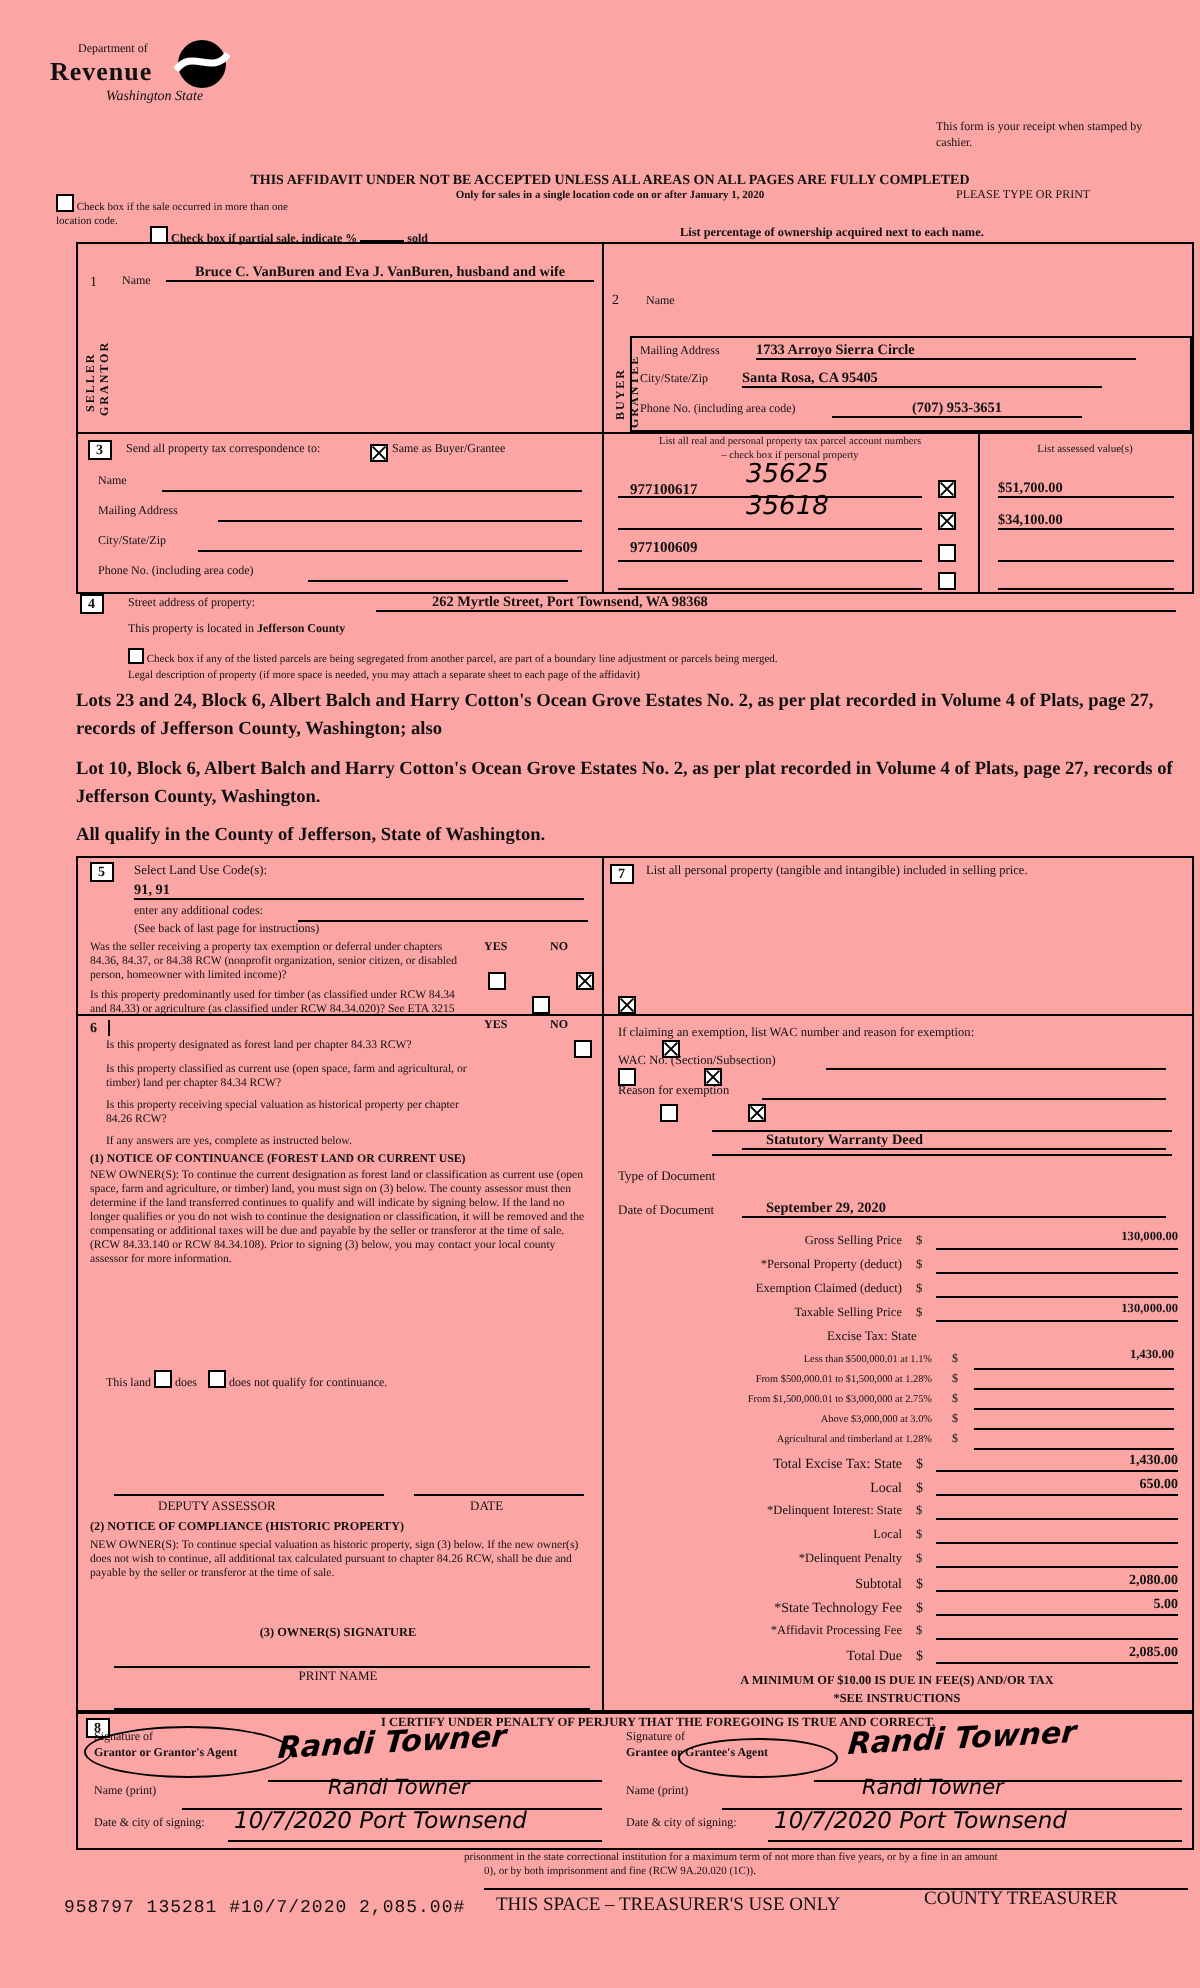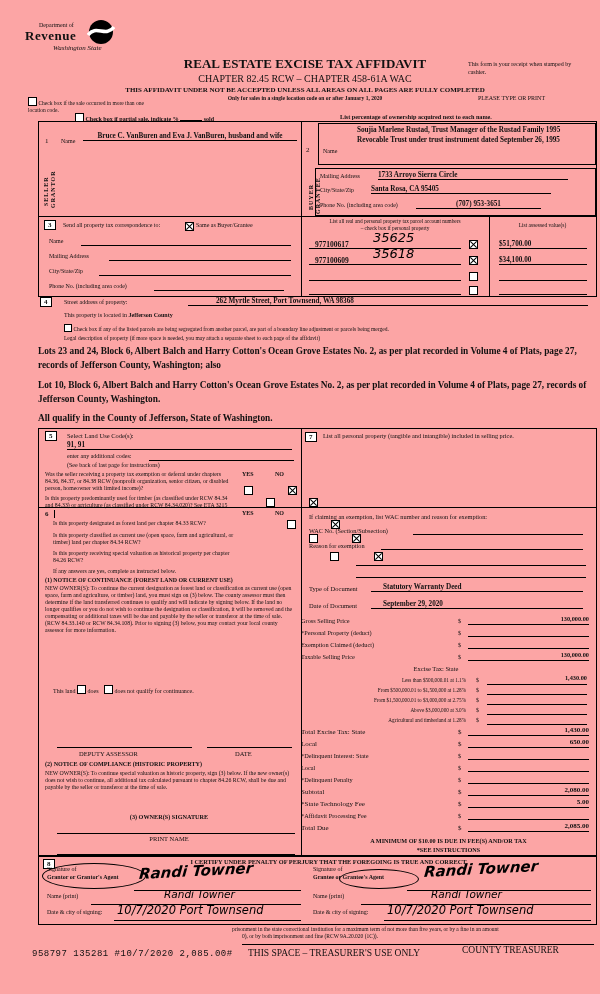--- a/index.html
+++ b/index.html
@@ -18,21 +18,21 @@
   .vline{position:absolute;border-left:1px solid #000;width:0;}
   .box{position:absolute;border:1px solid #000;}
   .numbox{display:inline-block;border:1px solid #000;padding:0 3px;font-weight:bold;font-size:7px;background:#fff;}
   .vtext{position:absolute;transform:rotate(-90deg);transform-origin:left top;white-space:nowrap;
          font-size:6px;font-weight:bold;letter-spacing:1px;}
   .hand{font-family:"DejaVu Sans",sans-serif;font-style:italic;white-space:nowrap;color:#000;}
   .sig{font-size:15px;transform:rotate(-3deg) skewX(-8deg);font-weight:bold;}
   .oval{position:absolute;border:1.5px solid #000;border-radius:50%;}
   
   .mrow{position:absolute;left:0;width:295px;height:11px;font-size:6.3px;}
-  .mlab{position:absolute;left:0;width:150px;top:0;}
+  .mlab{position:absolute;left:0;width:150px;text-align:right;top:0;}
   .mdollar{position:absolute;left:157px;top:0;}
   .mline{position:absolute;left:167px;right:7px;border-bottom:1px solid #000;text-align:right;top:-2px;height:9px;}
   .trow{position:absolute;left:0;width:295px;height:10px;font-size:5.2px;}
   .tlab{position:absolute;left:0;width:165px;text-align:right;top:1px;}
   .tdollar{position:absolute;left:175px;top:1px;font-size:6px;}
   .tline{position:absolute;left:186px;right:9px;border-bottom:1px solid #000;text-align:right;top:-2px;height:10px;font-size:6.3px;}
   .q{line-height:1.25;}
   .mono{font-family:"Liberation Mono",monospace;}
   .fldlab{font-size:6px;}
   .legal{font-weight:bold;font-size:9.3px;line-height:1.5;}
@@ -47,22 +47,20 @@
       <div style="font-size:6px;margin-left:14px;">Department of</div>
       <div class="b" style="font-size:13px;letter-spacing:.5px;">Revenue</div>
       <div style="font-size:7px;font-style:italic;margin-left:28px;">Washington State</div>
       <svg width="28" height="28" viewBox="0 0 28 28" style="position:absolute;left:62px;top:-4px;">
         <circle cx="14" cy="14" r="12" fill="#000"></circle>
         <path d="M1 17 C9 6 19 20 27 9" stroke="#fff" stroke-width="3.5" fill="none"></path>
       </svg>
     </div>
   </div>
 
-  <div class="abs b ctr" style="left:130px;top:56px;width:350px;font-size:13px;">REAL ESTATE EXCISE TAX AFFIDAVIT</div>
-  <div class="abs ctr" style="left:130px;top:73px;width:350px;font-size:10px;">CHAPTER 82.45 RCW – CHAPTER 458-61A WAC</div>
   <div class="abs b ctr" style="left:50px;top:86px;width:510px;font-size:7px;">THIS AFFIDAVIT UNDER NOT BE ACCEPTED UNLESS ALL AREAS ON ALL PAGES ARE FULLY COMPLETED</div>
   <div class="abs b ctr" style="left:130px;top:95px;width:350px;font-size:5.5px;">Only for sales in a single location code on or after January 1, 2020</div>
 
   <div class="abs" style="left:468px;top:61px;width:112px;font-size:6px;line-height:1.3;">This form is your receipt when stamped by cashier.</div>
   <div class="abs" style="left:478px;top:95px;font-size:6px;">PLEASE TYPE OR PRINT</div>
 
   <div class="abs" style="left:28px;top:97px;width:130px;font-size:5.5px;line-height:1.3;">
     <span class="cb"></span>
     <span>Check box if the sale occurred in more than one location code.</span>
   </div>
@@ -85,23 +83,20 @@
       <span class="vtext" style="left:11px;top:86px;">GRANTOR</span>
       <span class="abs fldlab" style="left:22px;top:16px;">Name</span>
       <span class="abs ul b ctr" style="left:44px;top:10px;width:214px;font-size:7.2px;">Bruce C. VanBuren and Eva J. VanBuren, husband and wife</span>
     </div>
 
     <div class="abs" style="left:262px;top:0;width:295px;height:94px;">
       <span class="abs" style="left:5px;top:24px;">2</span>
       <span class="vtext" style="left:7px;top:88px;">BUYER</span>
       <span class="vtext" style="left:14px;top:92px;">GRANTEE</span>
       <span class="abs fldlab" style="left:22px;top:26px;">Name</span>
-      <div class="box" style="left:17px;top:1px;width:276px;height:40px;border-color:#000;">
-        <div class="b" style="margin:2px 2px 0 38px;font-size:7.2px;line-height:1.35;">Soujia Marlene Rustad, Trust Manager of the Rustad Family 1995 Revocable Trust under trust instrument dated September 26, 1995</div>
-      </div>
       <div class="box" style="left:14px;top:46px;width:279px;height:46px;">
         <span class="abs fldlab" style="left:4px;top:4px;">Mailing Address</span>
         <span class="abs ul b" style="left:62px;top:2px;width:190px;font-size:7.2px;">1733 Arroyo Sierra Circle</span>
         <span class="abs fldlab" style="left:4px;top:18px;">City/State/Zip</span>
         <span class="abs ul b" style="left:55px;top:16px;width:180px;font-size:7.2px;">Santa Rosa, CA  95405</span>
         <span class="abs fldlab" style="left:4px;top:33px;">Phone No. (including area code)</span>
         <span class="abs ul b ctr" style="left:100px;top:31px;width:125px;font-size:7.2px;">(707) 953-3651</span>
       </div>
     </div>
 
@@ -126,21 +121,21 @@
         <div>– check box if personal property</div>
       </div>
       <div class="abs" style="left:0;top:22px;width:188px;">
         <span class="abs ul" style="left:8px;top:2px;width:152px;height:8px;"></span>
         <span class="abs b" style="left:14px;top:2px;font-size:7.5px;">977100617</span>
         <span class="abs hand" style="left:72px;top:-8px;font-size:13px;">35625</span>
         <span class="cb ck abs" style="left:168px;top:2px;"></span>
       </div>
       <div class="abs" style="left:0;top:38px;width:188px;">
         <span class="abs ul" style="left:8px;top:2px;width:152px;height:8px;"></span>
-        <span class="abs b" style="left:14px;top:2px;font-size:7.5px;">977100609</span>
+        <span class="abs b" style="left:14px;top:15px;font-size:7.5px;">977100609</span>
         <span class="abs hand" style="left:72px;top:-8px;font-size:13px;">35618</span>
         <span class="cb ck abs" style="left:168px;top:2px;"></span>
       </div>
       <div class="abs" style="left:0;top:54px;width:188px;">
         <span class="abs ul" style="left:8px;top:2px;width:152px;height:8px;"></span>
         <span class="cb abs" style="left:168px;top:2px;"></span>
       </div>
       <div class="abs" style="left:0;top:68px;width:188px;">
         <span class="abs ul" style="left:8px;top:2px;width:152px;height:8px;"></span>
         <span class="cb abs" style="left:168px;top:2px;"></span>
@@ -242,21 +237,21 @@
 
       <div class="abs" style="left:8px;top:84px;font-size:6.3px;">If claiming an exemption, list WAC number and reason for exemption:</div>
       <span class="abs" style="left:8px;top:98px;font-size:6.3px;">WAC No. (Section/Subsection)</span>
       <span class="abs ul" style="left:112px;top:98px;width:170px;height:7px;"></span>
       <span class="abs" style="left:8px;top:113px;font-size:6.3px;">Reason for exemption</span>
       <span class="abs ul" style="left:80px;top:113px;width:202px;height:7px;"></span>
       <span class="abs ul" style="left:55px;top:129px;width:230px;height:7px;"></span>
       <span class="abs ul" style="left:55px;top:141px;width:230px;height:7px;"></span>
 
       <span class="abs" style="left:8px;top:156px;font-size:6.5px;">Type of Document</span>
-      <span class="abs ul b" style="left:70px;top:154px;width:212px;font-size:7.2px;text-indent:12px;">Statutory Warranty Deed</span>
+      <span class="abs ul b" style="left:70px;top:137px;width:212px;font-size:7.2px;text-indent:12px;">Statutory Warranty Deed</span>
       <span class="abs" style="left:8px;top:173px;font-size:6.5px;">Date of Document</span>
       <span class="abs ul b" style="left:70px;top:171px;width:212px;font-size:7.2px;text-indent:12px;">September 29, 2020</span>
 
       <div class="mrow" style="top:188px">
         <span class="mlab">Gross Selling Price</span>
         <span class="mdollar">$</span>
         <span class="mline b">130,000.00</span>
       </div>
       <div class="mrow" style="top:200px">
         <span class="mlab">*Personal Property (deduct)</span>

